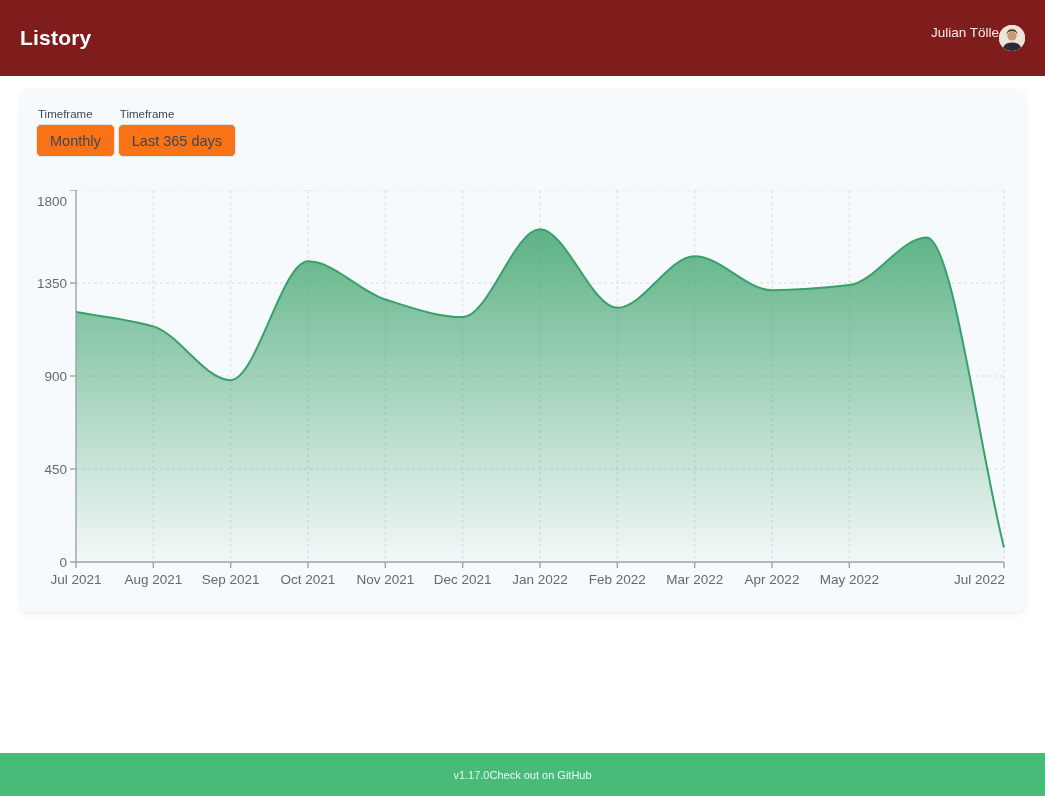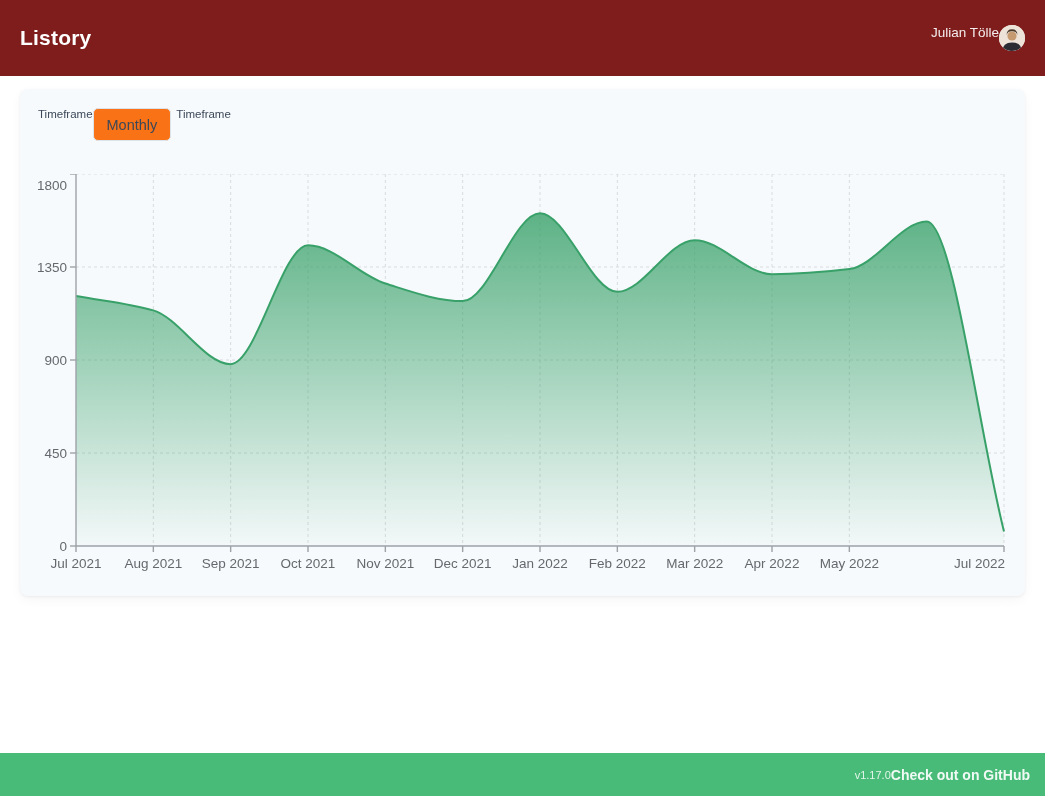--- a/index.html
+++ b/index.html
@@ -28,39 +28,39 @@
   }
   .avatar svg { display:block; }
   
   main { flex:1 0 auto; }
   .page-title { margin:17px 15px 0; font-size:23px; font-weight:500; color:#3C4858; }
   .card {
     margin:13px 20px 0; background:#F7FAFC; border-radius:8px;
     padding:19px 16px 24px; box-shadow:0 1px 3px rgba(0,0,0,.05), 0 4px 12px rgba(0,0,0,.04);
   }
   .filters { display:flex; gap:3px; }
-  .filter { display:flex; }
+  .filter { display:flex; flex-direction:column; }
   .filter-label { font-size:11.5px; color:#3C4858; margin:0 0 4px 2px; }
   .btn {
     height:33px; background:#f97316; border:1px solid #DDE3EA; border-radius:5px;
     font-size:14.5px; color:#3C4858; padding:0 13px; font-family:inherit; cursor:pointer;
     white-space:nowrap;
   }
   .chart-wrap { margin-top:33px; }
   #chart-svg { display:block; }
   #chart-svg .grid { stroke:#D8DBDE; stroke-width:1; stroke-dasharray:3 3; fill:none; }
   #chart-svg .axis { stroke:#9DA2A8; stroke-width:1.4; }
   #chart-svg .tick { font-size:13.5px; fill:#65696E; font-family:"Liberation Sans",sans-serif; }
   
   footer {
     height:43px; background:#48BB78; display:flex; align-items:center;
-    justify-content:flex-end; padding:17px 15px; flex-shrink:0;
+    justify-content:center; padding:17px 15px; flex-shrink:0;
   }
   .version { color:rgba(255,255,255,.85); font-size:11px; }
-  .gh-link { color:rgba(255,255,255,.92); font-size:14px; cursor:pointer; text-decoration:none;font-weight:bold; }
+  .gh-link { color:rgba(255,255,255,.92); font-size:11px; cursor:pointer; text-decoration:none; }
 </style>
 </head>
 <body>
 
 <header class="navbar">
   <div class="brand">Listory</div>
   <div class="nav-user">
     <span class="user-name">Julian Tölle</span>
     <span class="avatar">
       <svg width="26" height="26" viewBox="0 0 26 26">
@@ -76,20 +76,21 @@
 <main>
 
   <section class="card">
     <div class="filters">
       <div class="filter">
         <span class="filter-label">Timeframe</span>
         <button class="btn">Monthly</button>
       </div>
       <div class="filter">
         <span class="filter-label">Timeframe</span>
+        <button class="btn">Last 365 days</button>
       </div>
     </div>
 
     <div class="chart-wrap">
       <svg id="chart-svg" width="970" height="398" viewBox="0 0 970 398">
         <defs>
           <linearGradient id="areaGrad" gradientUnits="userSpaceOnUse" x1="0" y1="0" x2="0" y2="372">
             <stop id="grad-top" offset="0" stop-color="#38A169" stop-opacity="0.9"></stop>
             <stop id="grad-bottom" offset="1" stop-color="#38A169" stop-opacity="0.02"></stop>
           </linearGradient>

